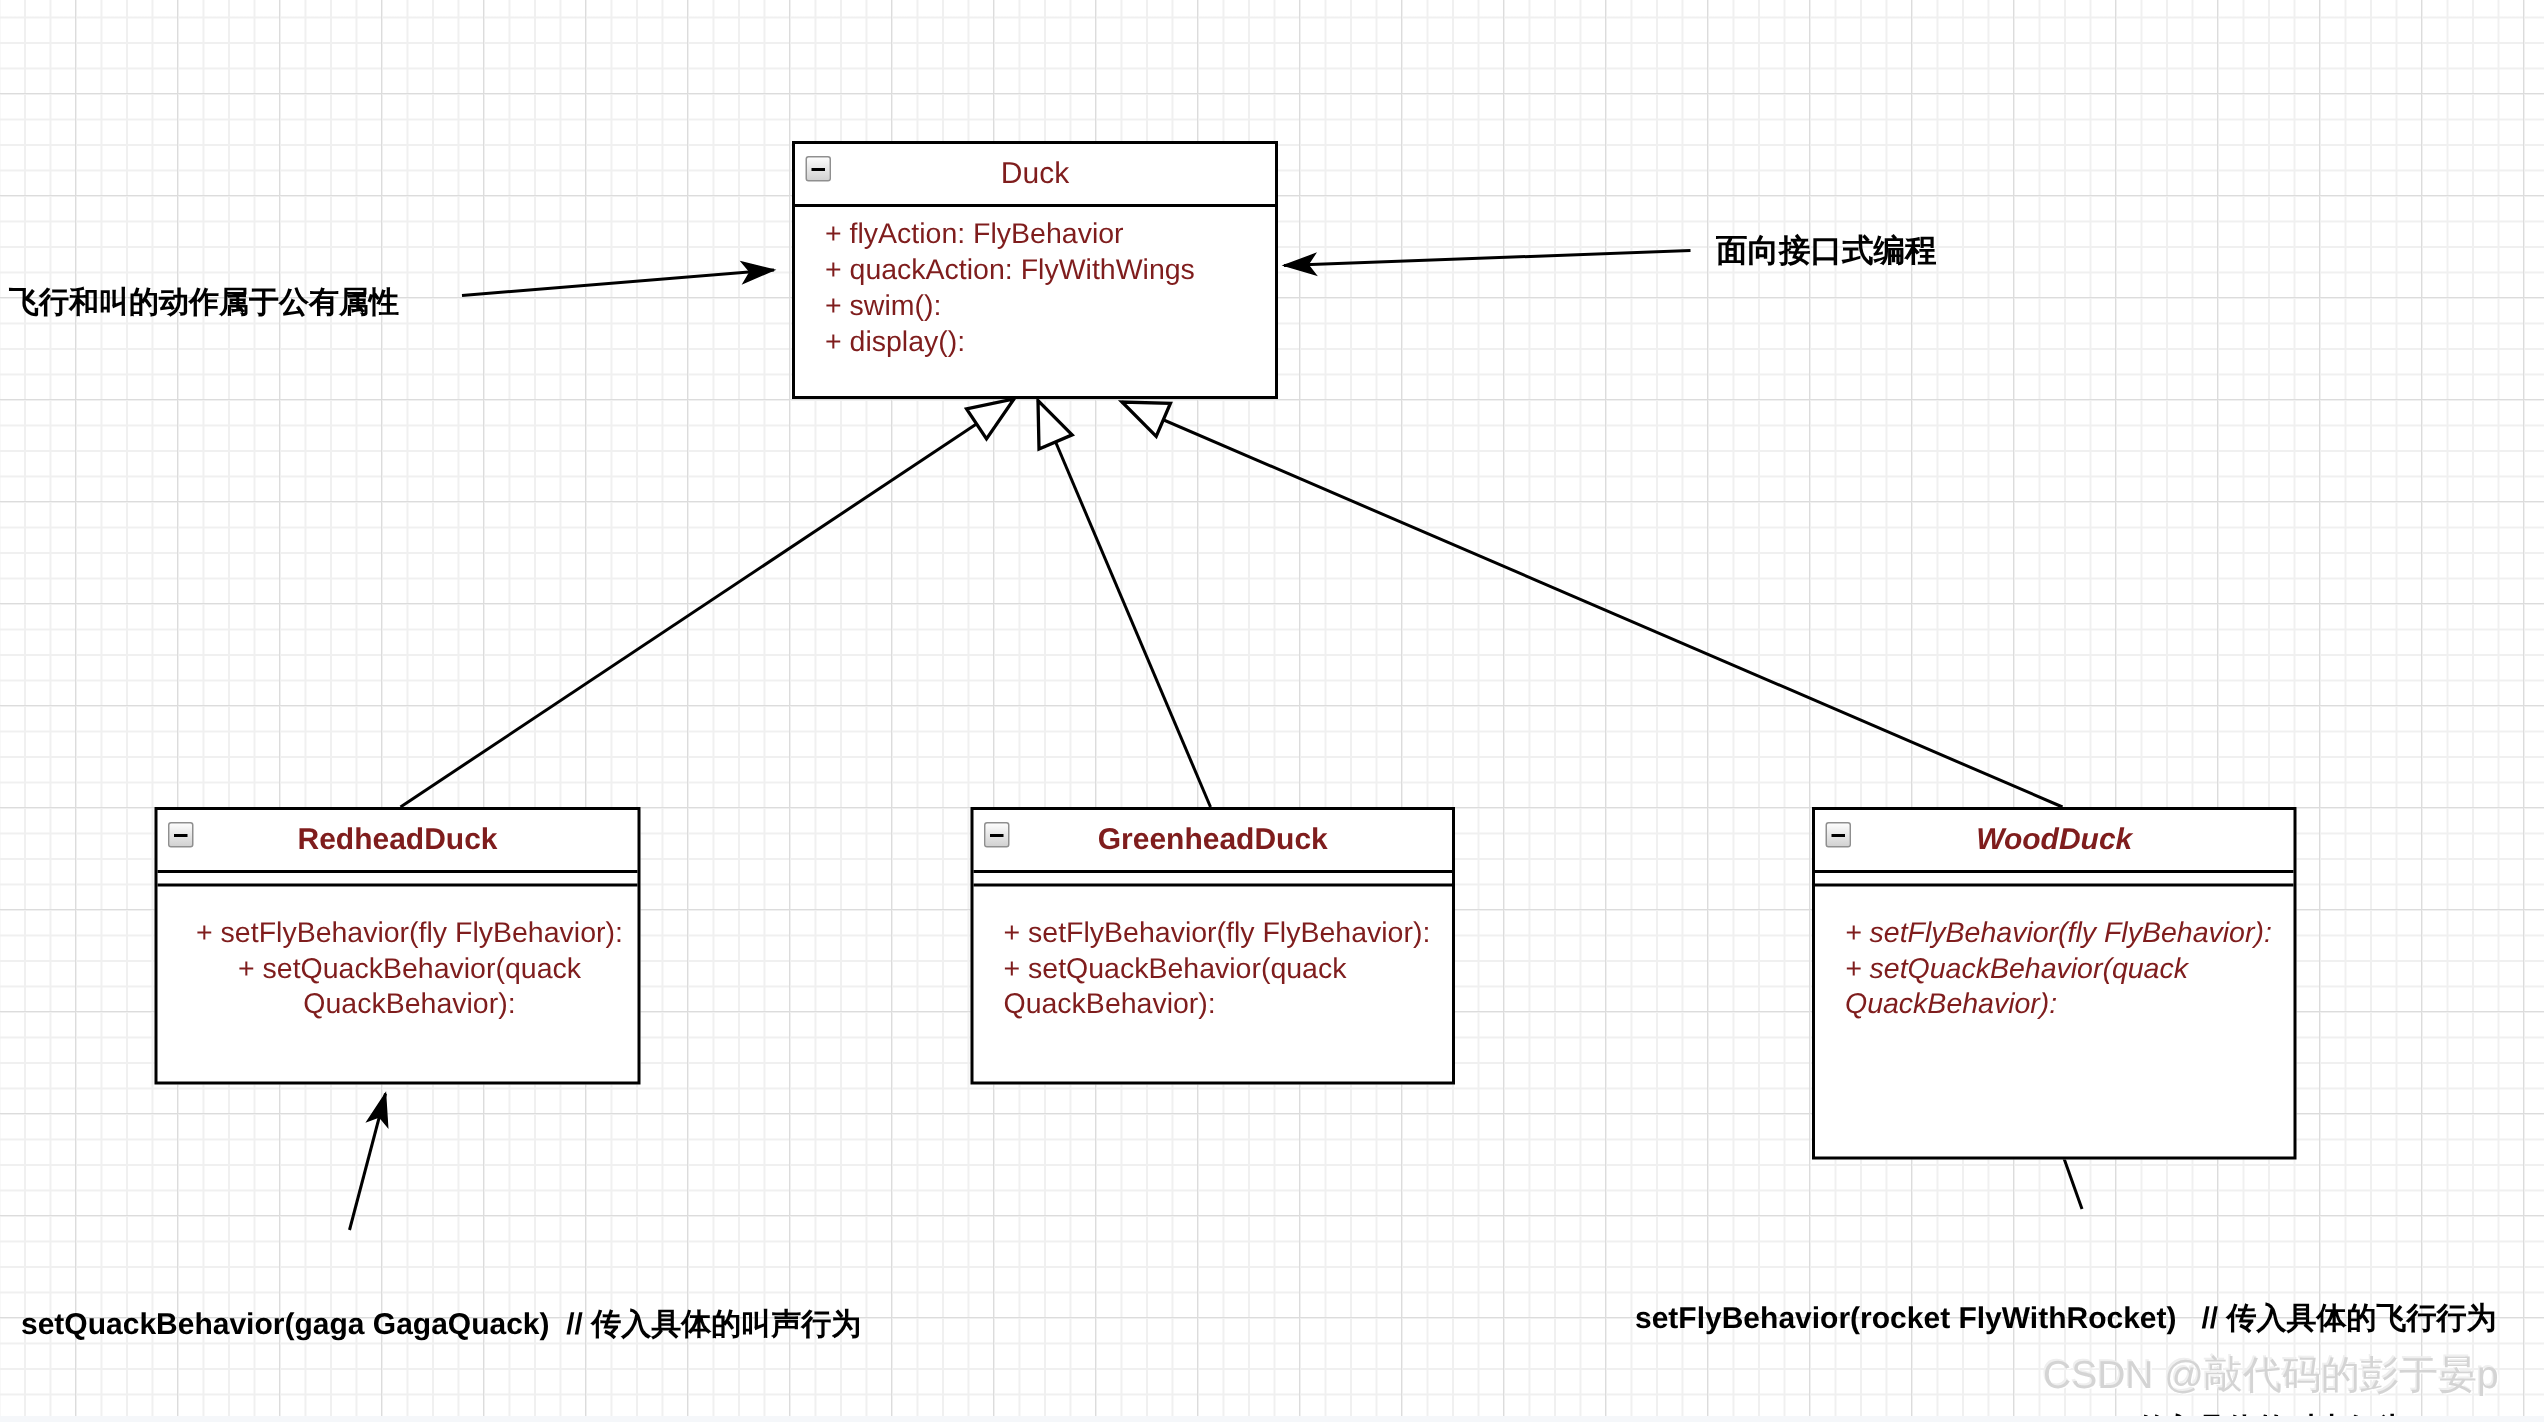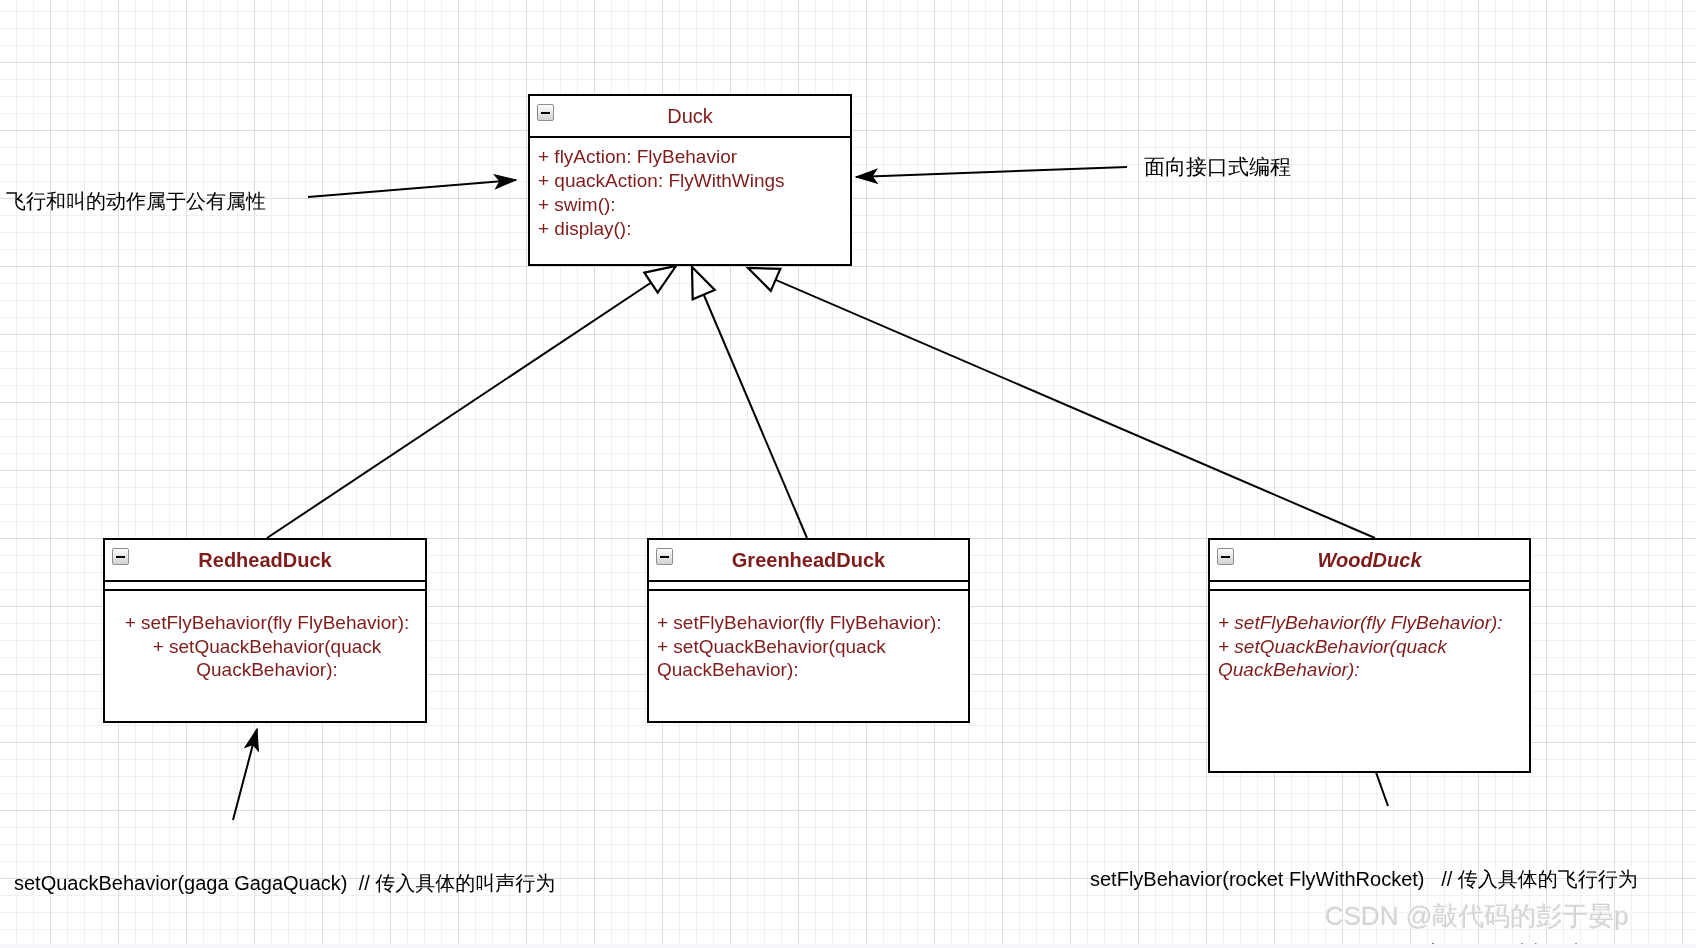--- a/index.html
+++ b/index.html
@@ -46,39 +46,41 @@
   }
   .minus{width:9px;height:2px;background:#000;}
   .uml-empty{
     height:7px;
     border-bottom:2px solid #000;
     box-sizing:content-box;
   }
   .uml-members{
     font-size:19px;
     line-height:24px;
-    padding:7px 4px 0 8px;
+    padding:7px 4px 0 20px;
   }
   .uml-box.sub .uml-members{padding-top:20px;line-height:23.5px;}
   .note{
     position:absolute;
     color:#000;
     white-space:pre;
+    font-weight:bold;
   }
   .note-left{left:6px;top:188px;font-size:20px;}
   .note-right{left:1144px;top:153px;font-size:21px;}
   .note-bl{left:14px;top:822px;font-size:20px;line-height:24.5px;}
   .note-br{left:1090px;top:818px;font-size:20px;line-height:24.5px;}
   .watermark{
     position:absolute;
     left:1325px;top:899px;
     font-size:26px;
     color:#d4d4d4;
     text-shadow:1px 1px 0 #ffffff, -1px -1px 0 #efefef;
     white-space:pre;
+    padding-left:37px;
   }
   .bottom-strip{
     position:absolute;left:0;bottom:0;width:1696px;height:4px;
     background:#f5f7fa;
   }
 </style>
 </head>
 <body>
 
 <div class="canvas">

